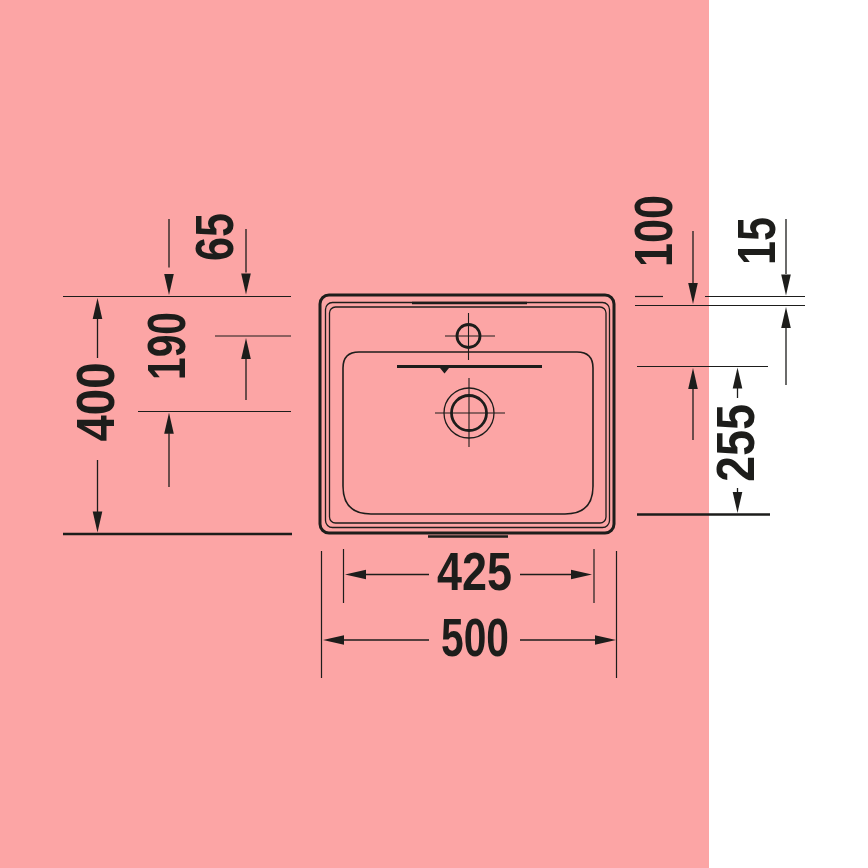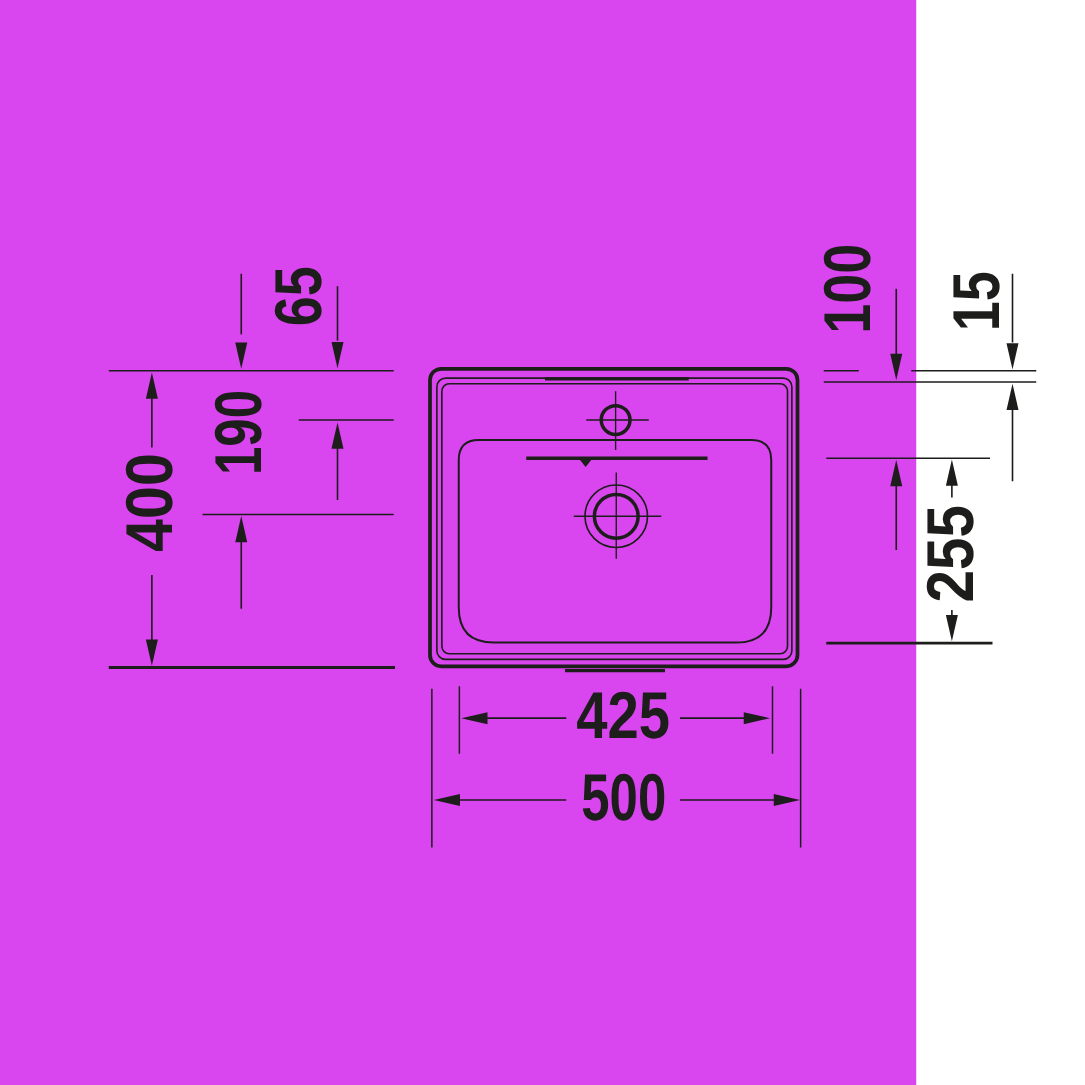--- a/index.html
+++ b/index.html
@@ -1,16 +1,16 @@
 <!DOCTYPE html>
 <html><head>
 <meta charset="utf-8">
 <style>
   html,body{margin:0;padding:0;background:#ffffff;width:868px;height:868px;overflow:hidden;}
-  .canvas{position:relative;width:709px;height:868px;background:#d946ef;padding-left:24px;}
+  .canvas{position:relative;width:709px;height:868px;background:#fca5a5;}
   svg{display:block;}
   .ext{stroke:#1d1d1b;stroke-width:1.2;fill:none;}
   .ext-thick{stroke:#1d1d1b;stroke-width:2.3;fill:none;}
   .dimshaft{stroke:#1d1d1b;stroke-width:1.3;fill:none;}
   .arrow{fill:#1d1d1b;stroke:none;}
   .o1{stroke:#1d1d1b;stroke-width:3;fill:none;}
   .o2{stroke:#1d1d1b;stroke-width:1.3;fill:none;}
   .bowl{stroke:#1d1d1b;stroke-width:1.6;fill:none;}
   .feat{stroke:#1d1d1b;stroke-width:2.8;fill:none;}
   .hair{stroke:#1d1d1b;stroke-width:1.1;fill:none;}

